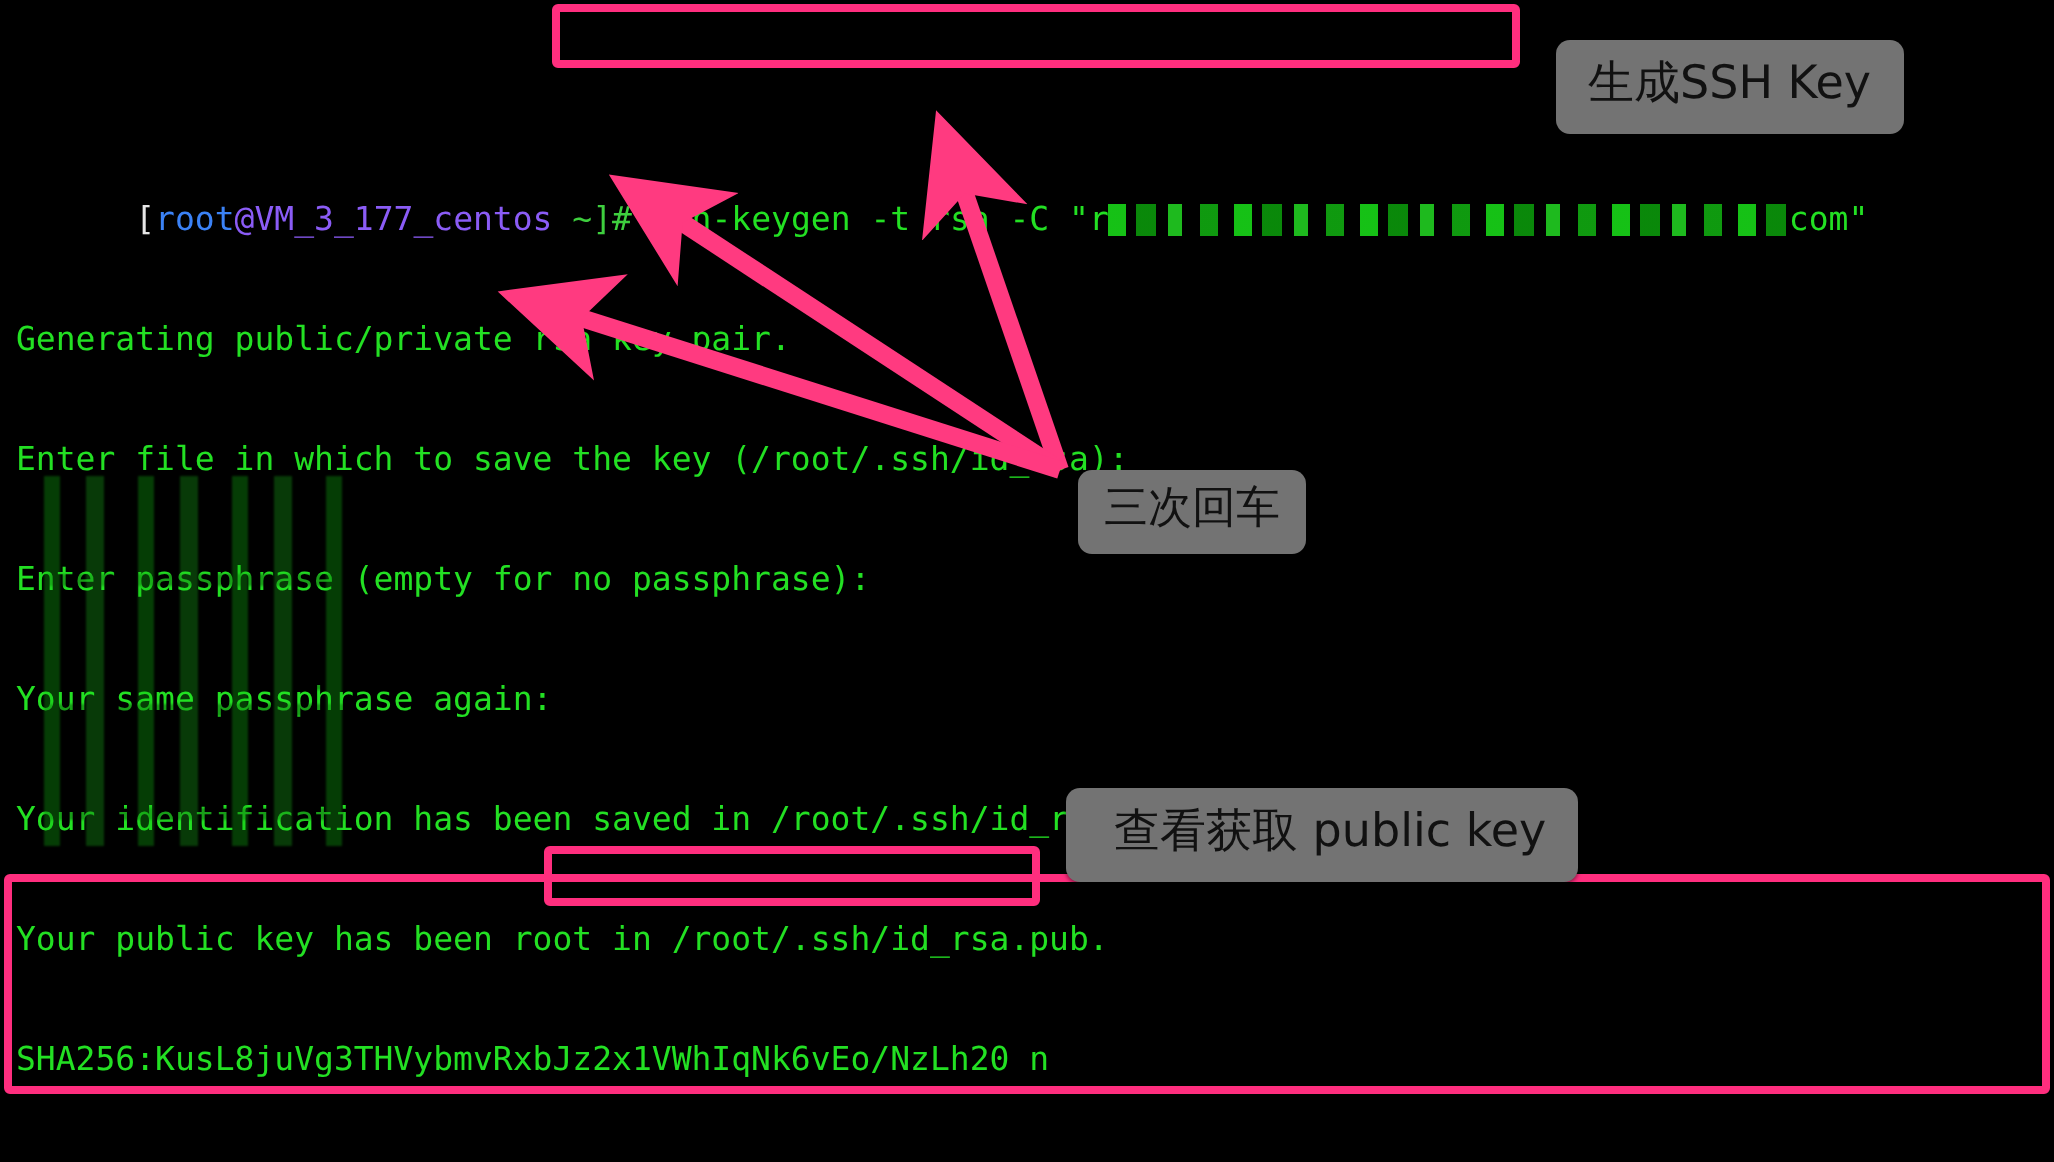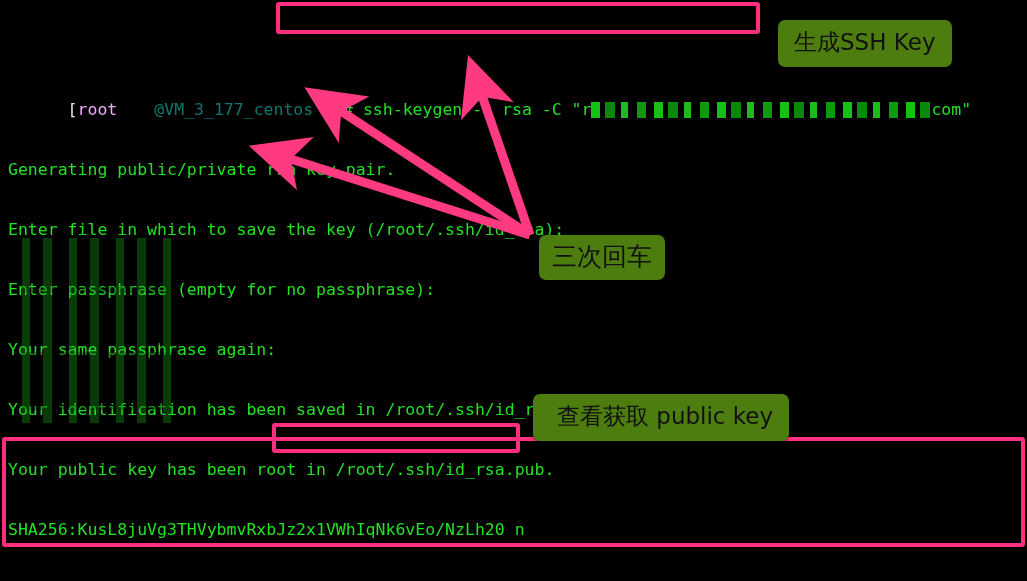--- a/index.html
+++ b/index.html
@@ -25,22 +25,22 @@
     font-size: 16.5px;
     line-height: 20px;
     letter-spacing: 0px;
     color: #23e023;
     white-space: pre;
   }
   .line {
     height: 20px;
     white-space: pre;
   }
-  .user { color: #f0abfc; }
-  .host { color: #0f766e; margin-left: 37px; }
+  .user { color: #3b82f6; }
+  .host { color: #8b5cf6; }
   .pmt  { color: #e6e6e6; }
   .tail { color: #3ecf3e; }
 
   
   .mosaic {
     display: inline-block;
     vertical-align: -3px;
     height: 16px;
     position: relative;
     overflow: hidden;
@@ -107,31 +107,31 @@
   .arrows {
     position: absolute;
     left: 0; top: 0;
     width: 1027px; height: 581px;
     pointer-events: none;
   }
 
   
   .callout {
     position: absolute;
-    background: #4d7c0f;
+    background: #737373;
     color: #111111;
     border-radius: 7px;
     font-family: "DejaVu Sans", "Liberation Sans", sans-serif;
     font-size: 23px;
     line-height: 1;
     padding: 11px 16px 13px 16px;
     white-space: nowrap;
     box-shadow: 0 1px 2px rgba(0,0,0,.5);
   }
-  .callout.small { font-size: 25px; padding: 9px 13px 11px 13px; }
+  .callout.small { font-size: 22px; padding: 9px 13px 11px 13px; }
 </style>
 </head>
 <body>
 
 <div id="screen">
 
   <div class="term">
 
     
     <div class="line" style="top:0px;">

